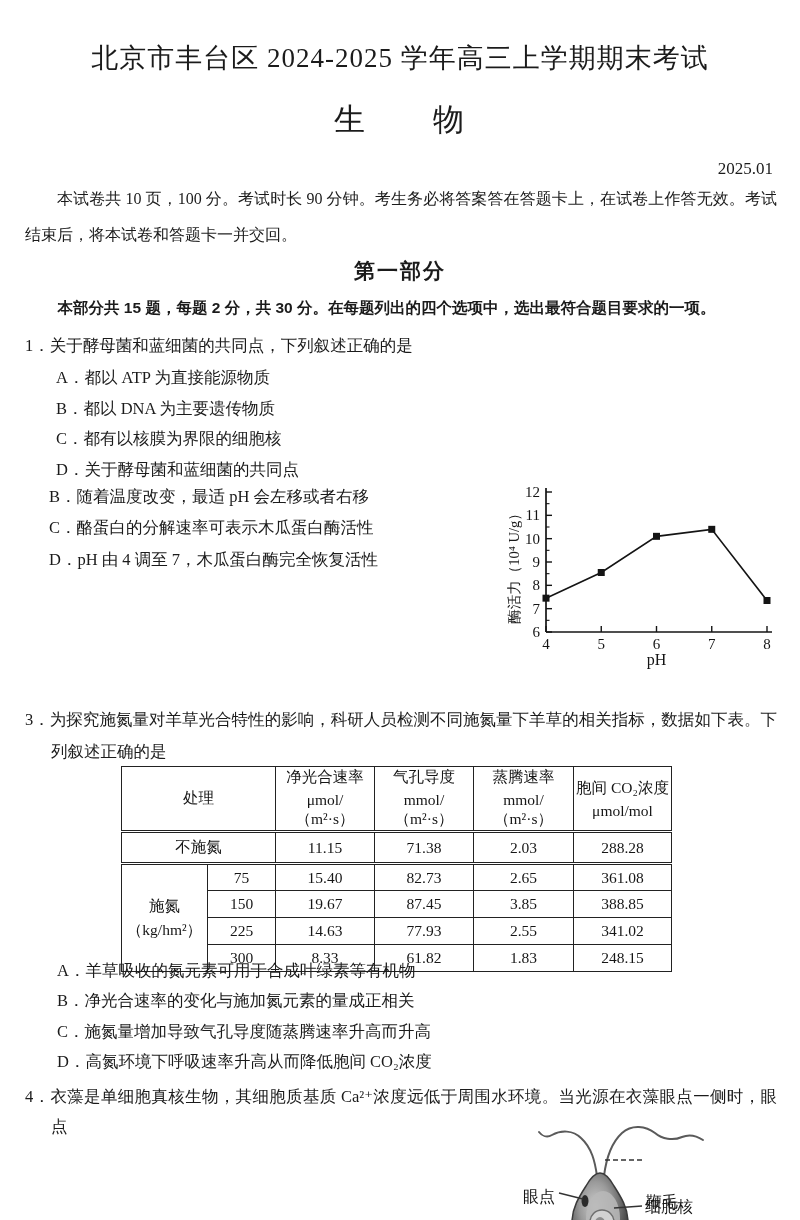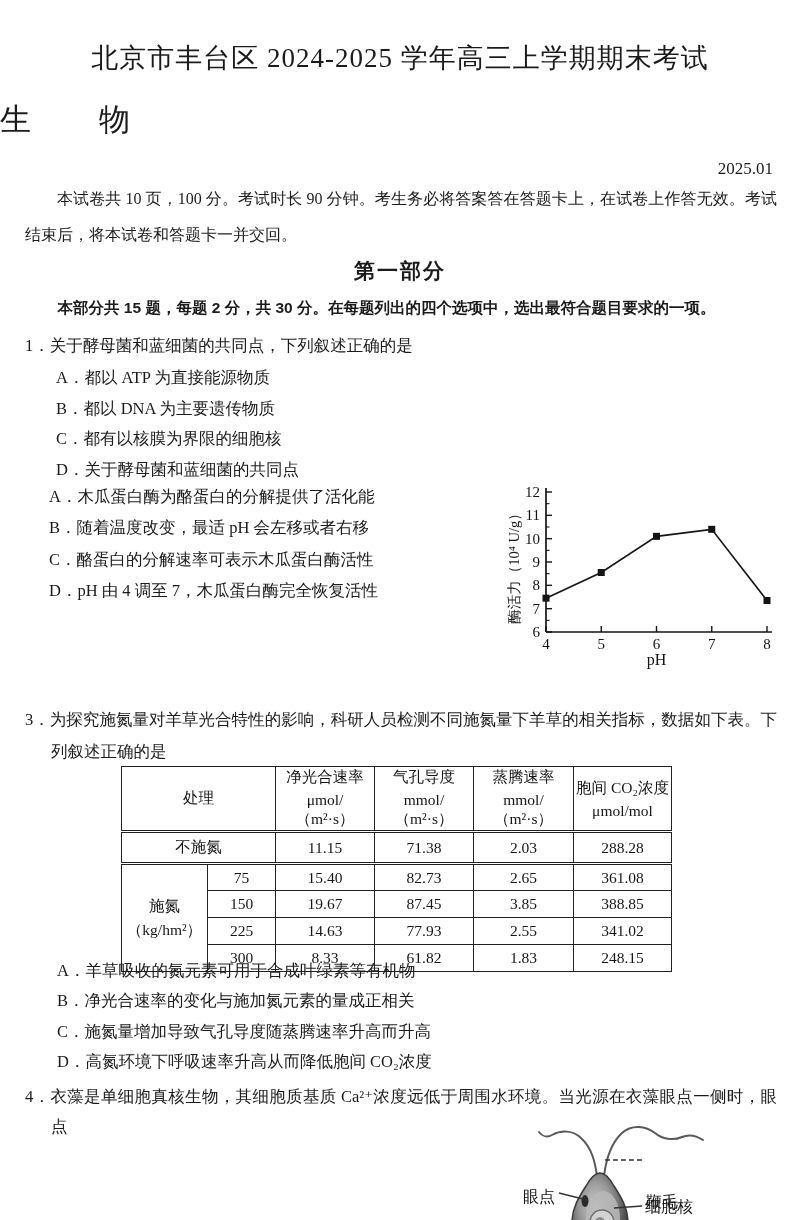--- a/index.html
+++ b/index.html
@@ -2,21 +2,21 @@
 <html><head>
 <meta charset="utf-8">
 <style>
   * { margin:0; padding:0; box-sizing:border-box; }
   html,body { background:#ffffff; }
   body { width:800px; height:1220px; font-family:"Liberation Serif","DejaVu Serif",serif; color:#1b1b1b; }
   .page { position:relative; width:800px; height:1220px; overflow:hidden; background:#ffffff; }
 
   .exam-title { position:absolute; top:40px; left:0; width:800px; text-align:center;
                 font-size:27px; font-weight:normal; letter-spacing:1px; }
-  .exam-subject { position:absolute; top:99px; left:0; width:800px; 
+  .exam-subject { position:absolute; top:99px; left:0; width:800px; text-align:center;
                   font-size:31px; font-weight:normal; letter-spacing:2px; }
   .exam-date { position:absolute; top:159px; right:27px; font-size:17px; }
   .exam-intro { position:absolute; top:181px; left:25px; width:752px; font-size:16px;
                 line-height:36px; text-indent:2em; text-align:justify; }
 
   .section-title { position:absolute; top:257px; left:0; width:800px; text-align:center;
                    font-size:21px; font-weight:bold; letter-spacing:2px; }
   .section-note { position:absolute; top:298px; left:25px; width:752px; font-size:15.5px;
                   font-family:"Liberation Sans","DejaVu Sans",sans-serif; font-weight:bold;
                   text-indent:2.1em; }
@@ -79,21 +79,20 @@
     <div class="opts">
       <span class="opt">A．都以 ATP 为直接能源物质</span>
       <span class="opt">B．都以 DNA 为主要遗传物质</span>
       <span class="opt">C．都有以核膜为界限的细胞核</span>
       <span class="opt">D．关于酵母菌和蓝细菌的共同点</span>
     </div>
   </div>
 
   <div class="q q2">
     <div class="opts">
-      <span class="opt">A．木瓜蛋白酶为酪蛋白的分解提供了活化能</span>
       <span class="opt">B．随着温度改变，最适 pH 会左移或者右移</span>
       <span class="opt">C．酪蛋白的分解速率可表示木瓜蛋白酶活性</span>
       <span class="opt">D．pH 由 4 调至 7，木瓜蛋白酶完全恢复活性</span>
     </div>
   </div>
 
   <svg class="chart-svg" width="286" height="200" viewBox="0 0 286 200">
       <line x1="36" y1="7" x2="36" y2="151" stroke="#141414" stroke-width="1.7"></line>
       <line x1="36" y1="151" x2="262" y2="151" stroke="#141414" stroke-width="1.7"></line>
       <line x1="36" y1="151" x2="42" y2="151" stroke="#141414" stroke-width="1.4"></line>

